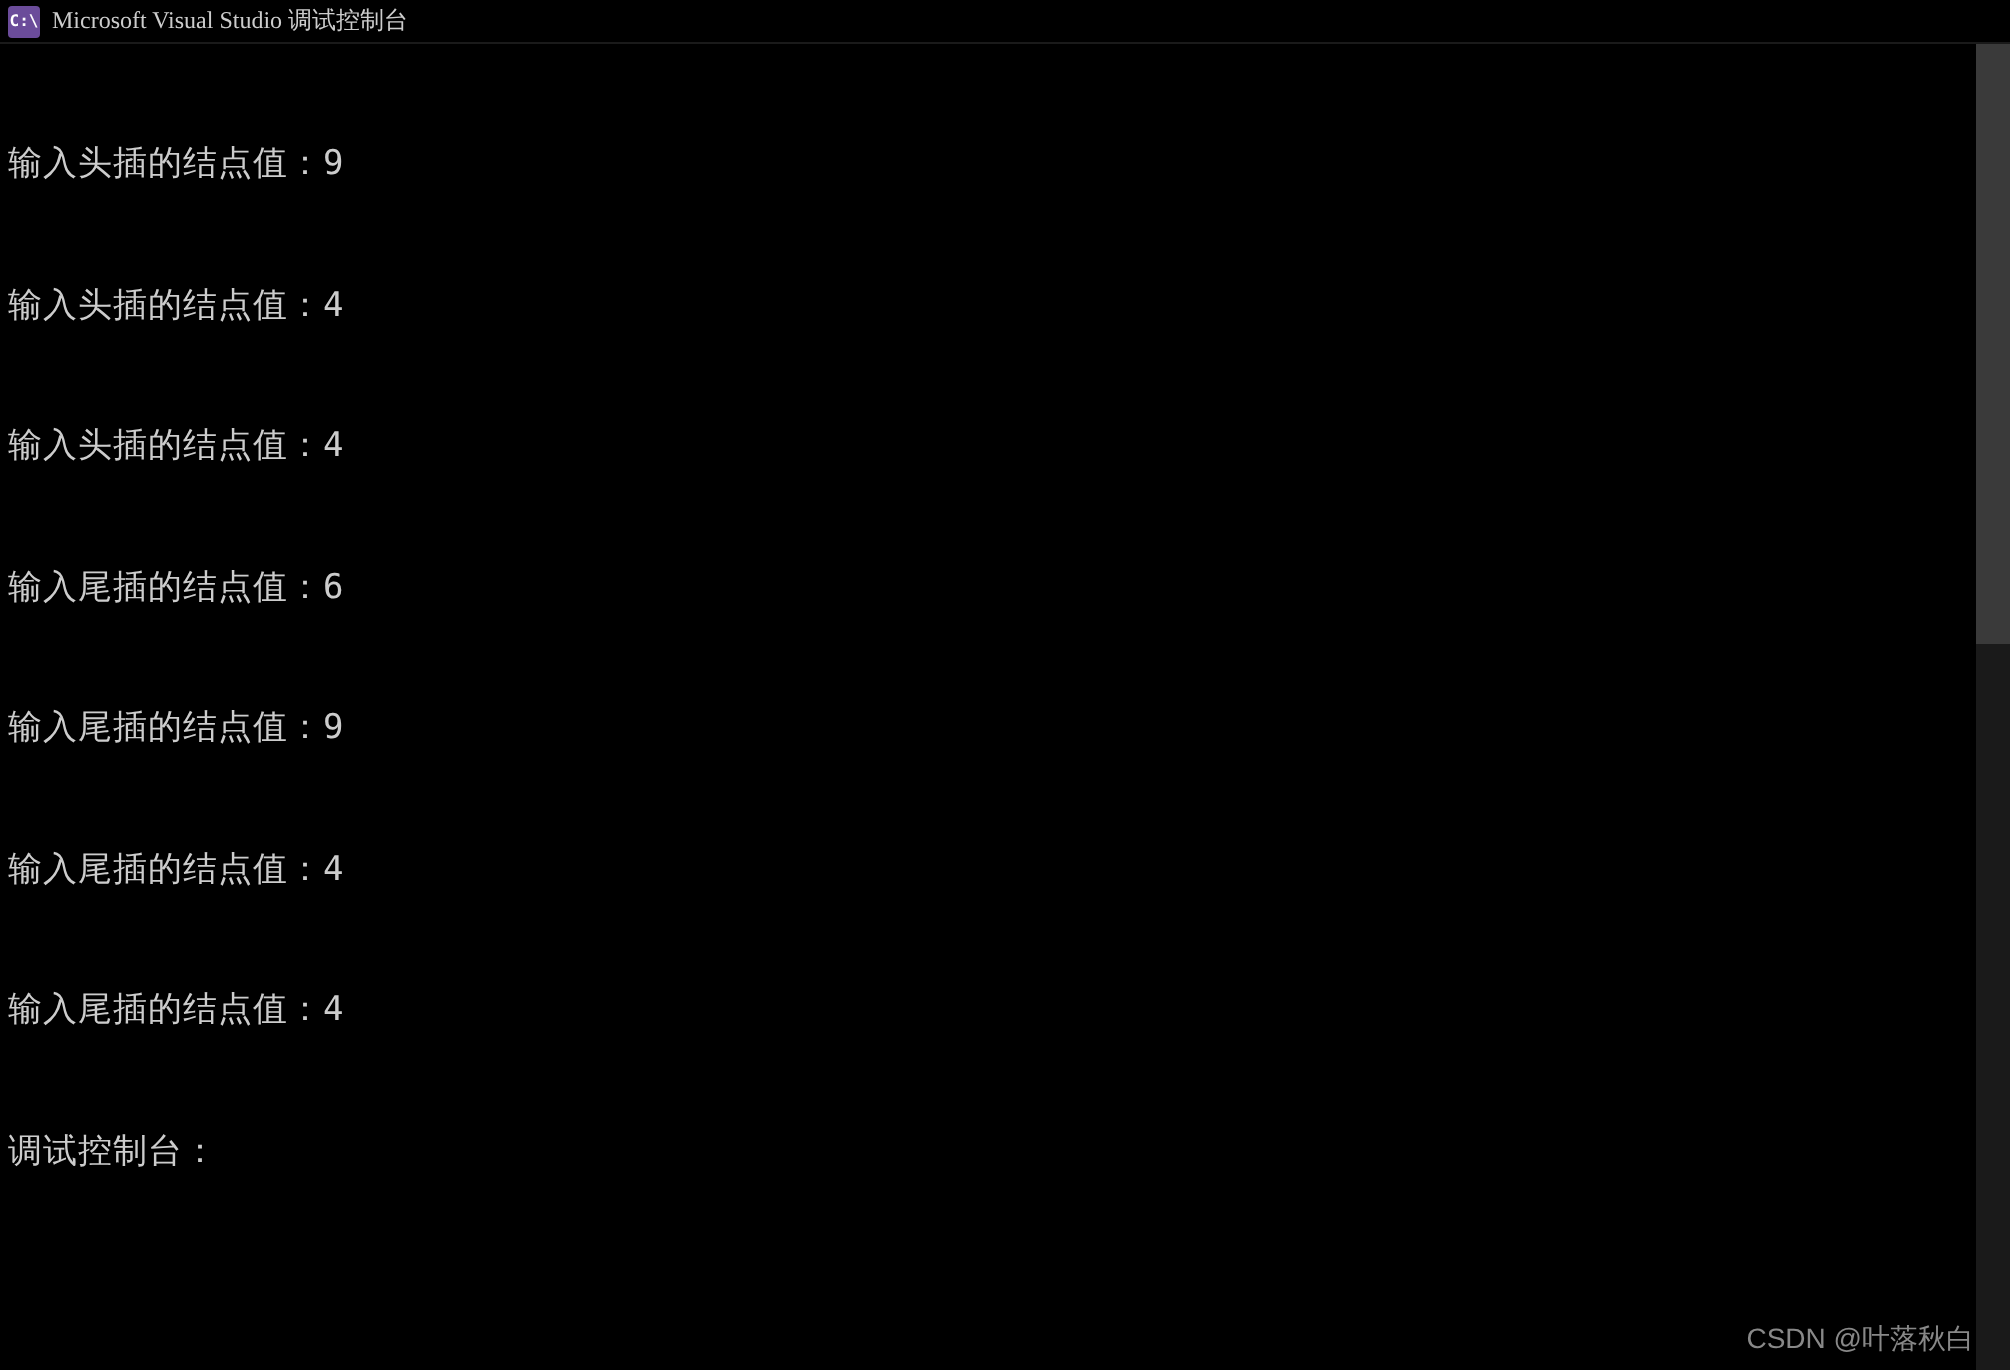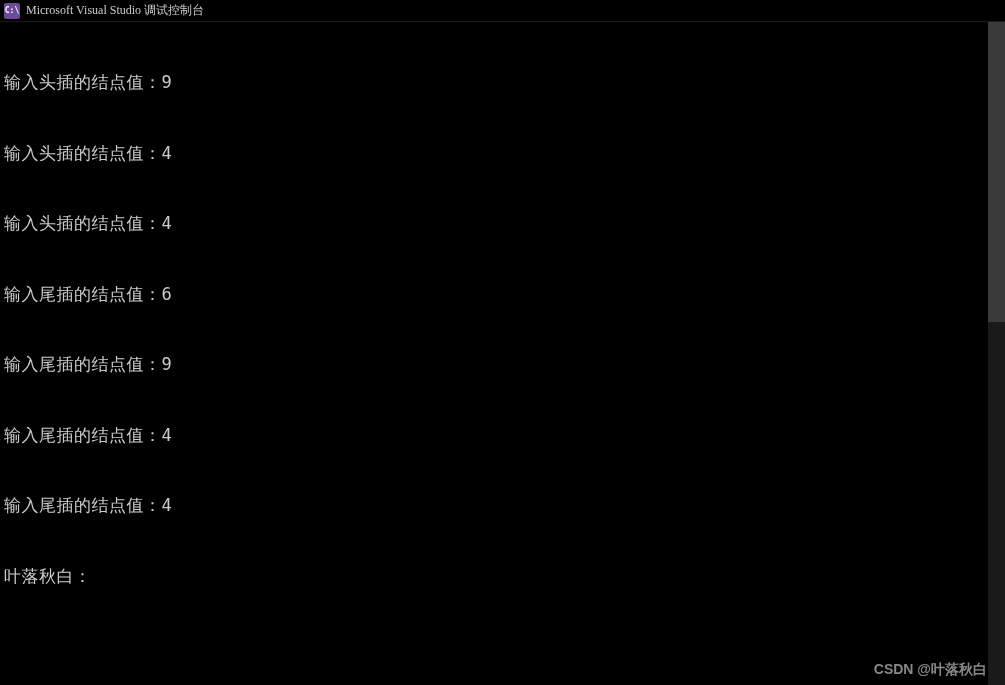--- a/index.html
+++ b/index.html
@@ -70,40 +70,39 @@
       height: 300px;
       background: #3a3a3a;
     }
     .watermark {
       position: absolute;
       bottom: 6px;
       right: 18px;
       color: #888888;
       font-size: 14px;
       font-family: "Microsoft YaHei", sans-serif;
-      font-weight: bold;
     }
   </style>
 </head>
 <body>
 
 <div class="title-bar">
   <div class="title-icon">C:\</div>
   <div class="title-text">Microsoft Visual Studio 调试控制台</div>
 </div>
 
 <div class="console-area">
   <span class="console-line">输入头插的结点值：9</span>
   <span class="console-line">输入头插的结点值：4</span>
   <span class="console-line">输入头插的结点值：4</span>
   <span class="console-line">输入尾插的结点值：6</span>
   <span class="console-line">输入尾插的结点值：9</span>
   <span class="console-line">输入尾插的结点值：4</span>
   <span class="console-line">输入尾插的结点值：4</span>
-  <span class="console-line">叶落秋白：</span>
+  <span class="console-line">调试控制台：</span>
   
   
   
   
   
   
   
   
   
   

